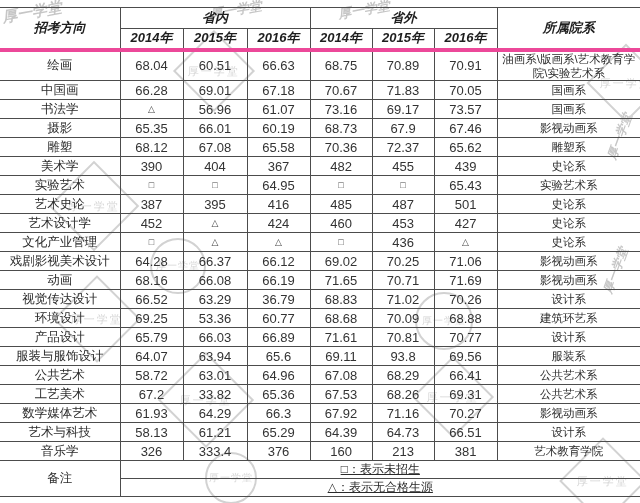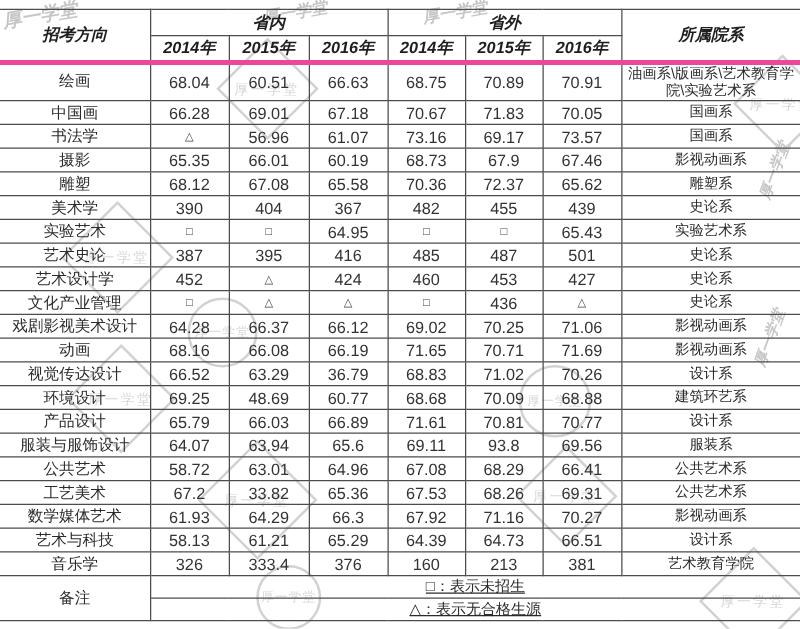--- a/index.html
+++ b/index.html
@@ -233,21 +233,21 @@
         <td class="num">63.29</td>
         <td class="num">36.79</td>
         <td class="num">68.83</td>
         <td class="num">71.02</td>
         <td class="num">70.26</td>
         <td class="dept">设计系</td>
       </tr>
       <tr>
         <td class="lbl">环境设计</td>
         <td class="num">69.25</td>
-        <td class="num">48.69</td>
+        <td class="num">53.36</td>
         <td class="num">60.77</td>
         <td class="num">68.68</td>
         <td class="num">70.09</td>
         <td class="num">68.88</td>
         <td class="dept">建筑环艺系</td>
       </tr>
       <tr>
         <td class="lbl">产品设计</td>
         <td class="num">65.79</td>
         <td class="num">66.03</td>

